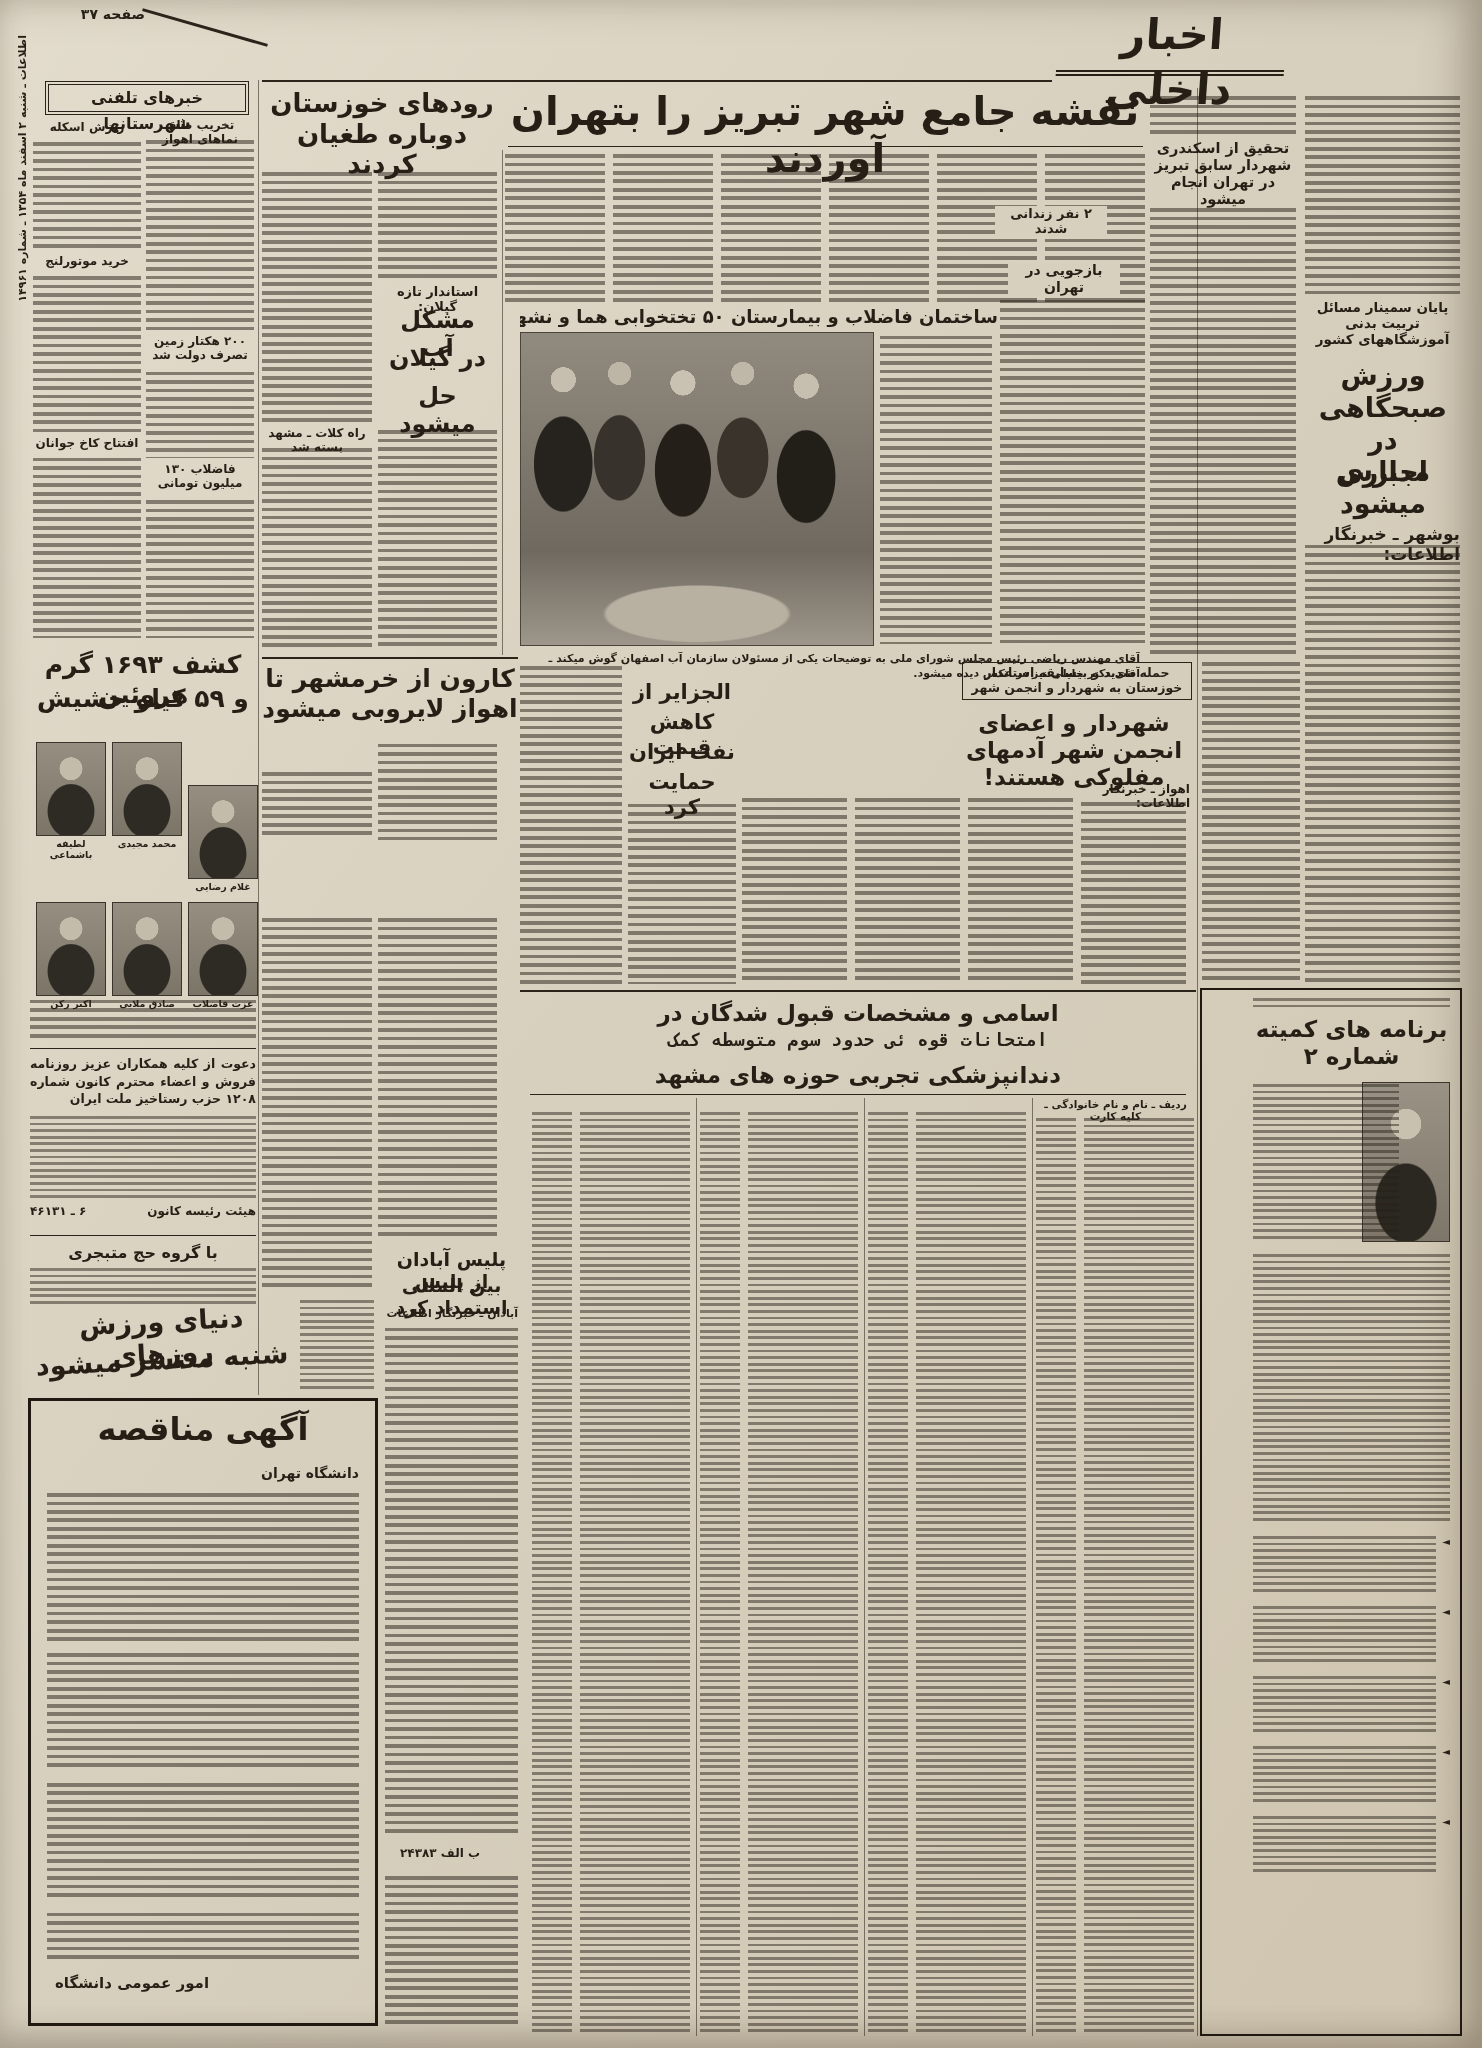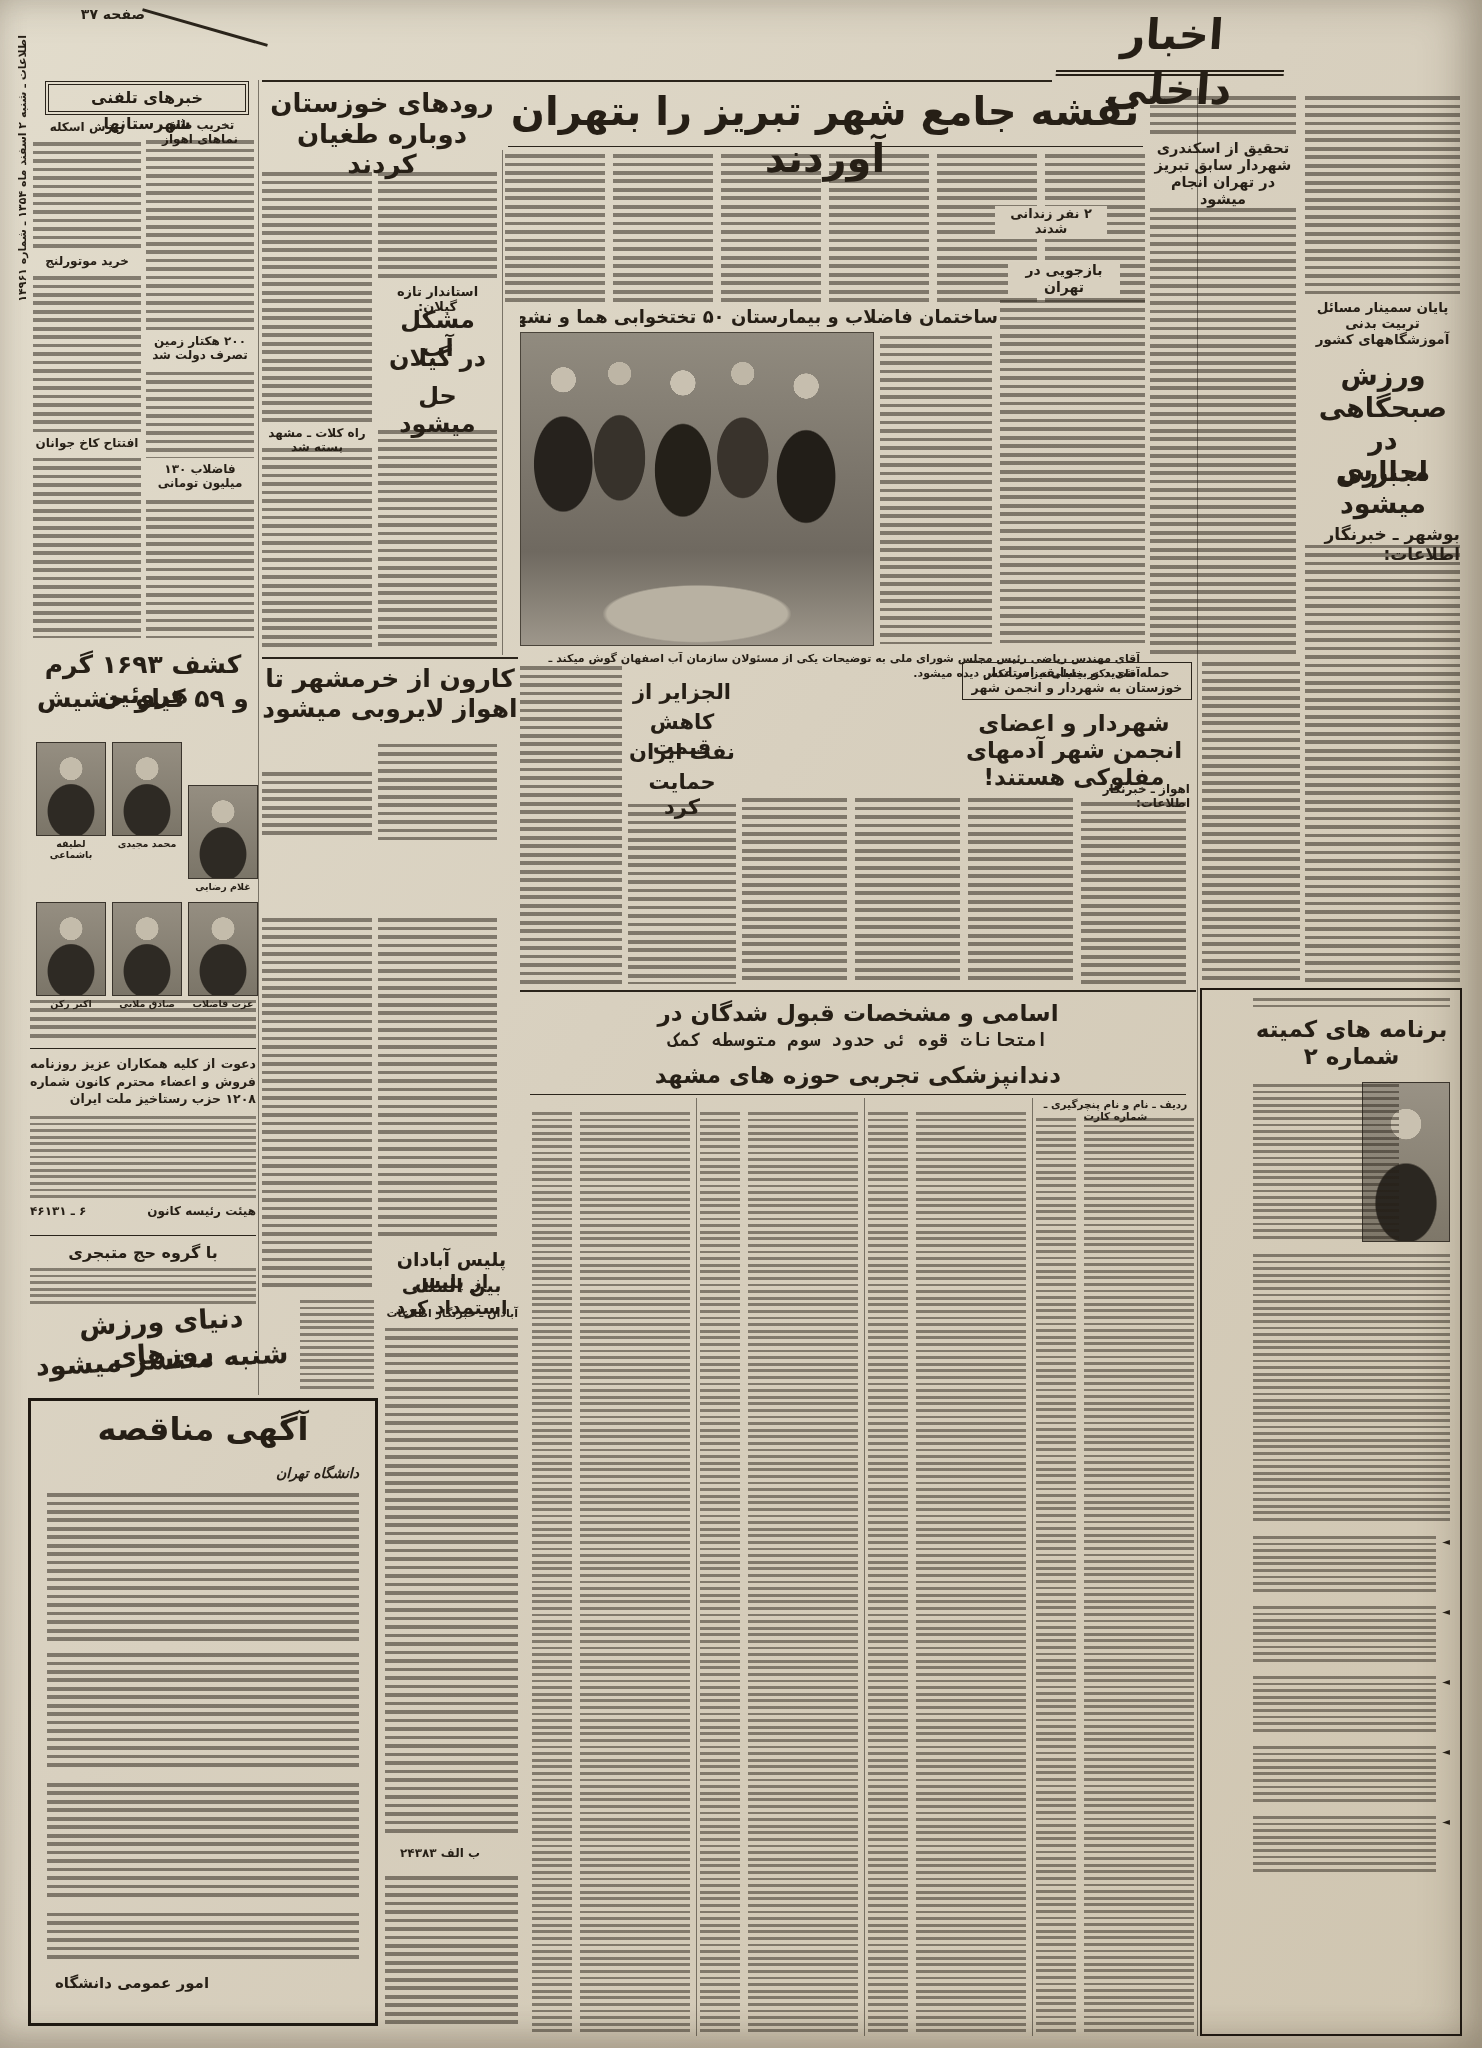--- a/index.html
+++ b/index.html
@@ -185,21 +185,21 @@
 
   <div class="abs hl ctr" style="left:30px;top:1244px;width:226px;font-size:16px;">با گروه حج متبجری</div>
   <div class="abs greek fine" style="left:30px;top:1268px;width:226px;height:36px;"></div>
 
   <div class="abs hl ctr" style="left:33px;top:1306px;width:258px;font-size:27px;transform:rotate(-3deg);">دنیای ورزش روزهای</div>
   <div class="abs hl ctr" style="left:33px;top:1344px;width:258px;font-size:27px;transform:rotate(-3deg);">شنبه منتشر میشود</div>
   <div class="abs greek fine" style="left:300px;top:1300px;width:74px;height:90px;"></div>
 
   <div class="abs" style="left:28px;top:1398px;width:350px;height:628px;border:3px solid #1f1912;box-sizing:border-box;">
     <div class="hl ctr" style="font-size:32px;margin-top:10px;">آگهی مناقصه</div>
-    <div class="hl rt" style="font-size:14px;margin:16px 16px 12px 16px;font-style:italic;">دانشگاه تهران</div>
+    <div class="hl rt" style="font-size:14px;margin:16px 16px 12px 16px;">دانشگاه تهران</div>
     <div class="greek" style="margin:6px 16px 0 16px;height:148px;"></div>
     <div class="greek" style="margin:12px 16px 0 16px;height:118px;"></div>
     <div class="greek" style="margin:12px 16px 0 16px;height:118px;"></div>
     <div class="greek" style="margin:12px 16px 0 16px;height:48px;"></div>
     <div class="hl" style="font-size:15px;margin:14px 0 0 24px;text-align:left;">امور عمومی دانشگاه</div>
   </div>
 
   <div class="abs hl ctr" style="left:262px;top:664px;width:256px;font-size:25px;">کارون از خرمشهر تا اهواز لایروبی میشود</div>
   <div class="abs greek" style="left:262px;top:772px;width:110px;height:68px;"></div>
   <div class="abs greek" style="left:378px;top:744px;width:119px;height:96px;"></div>
@@ -220,21 +220,21 @@
   <div class="abs greek" style="left:742px;top:798px;width:105px;height:186px;"></div>
   <div class="abs greek" style="left:855px;top:798px;width:105px;height:186px;"></div>
   <div class="abs greek" style="left:968px;top:798px;width:105px;height:186px;"></div>
   <div class="abs greek" style="left:1081px;top:802px;width:105px;height:182px;"></div>
 
   <div class="abs hrule" style="left:520px;top:990px;width:676px;height:2px;"></div>
   <div class="abs hl ctr" style="left:530px;top:1000px;width:656px;font-size:23px;">اسامی و مشخصات قبول شدگان در</div>
   <div class="abs hl ctr" style="left:530px;top:1031px;width:656px;font-size:18px;font-family:Liberation Mono, monospace;">امتحانات قوه ئی حدود سوم متوسطه کمک</div>
   <div class="abs hl ctr" style="left:530px;top:1062px;width:656px;font-size:23px;">دندانپزشکی تجربی حوزه های مشهد</div>
   <div class="abs hrule" style="left:530px;top:1094px;width:656px;height:1px;"></div>
-  <div class="abs hl ctr" style="left:1038px;top:1098px;width:155px;font-size:10.5px;">ردیف ـ نام و نام پنچرگیری ـ شماره کارت</div>
+  <div class="abs hl ctr" style="left:1038px;top:1098px;width:155px;font-size:10.5px;">ردیف ـ نام و نام خانوادگی ـ کلیه کارت</div>
 
   <div class="abs vrule" style="left:696px;top:1098px;height:938px;"></div>
   <div class="abs vrule" style="left:864px;top:1098px;height:938px;"></div>
   <div class="abs vrule" style="left:1032px;top:1098px;height:938px;"></div>
 
   <div class="abs greek fine" style="left:532px;top:1112px;width:40px;height:920px;"></div>
   <div class="abs greek fine" style="left:580px;top:1112px;width:110px;height:920px;"></div>
   <div class="abs greek fine" style="left:700px;top:1112px;width:40px;height:920px;"></div>
   <div class="abs greek fine" style="left:748px;top:1112px;width:110px;height:920px;"></div>
   <div class="abs greek fine" style="left:868px;top:1112px;width:40px;height:920px;"></div>

